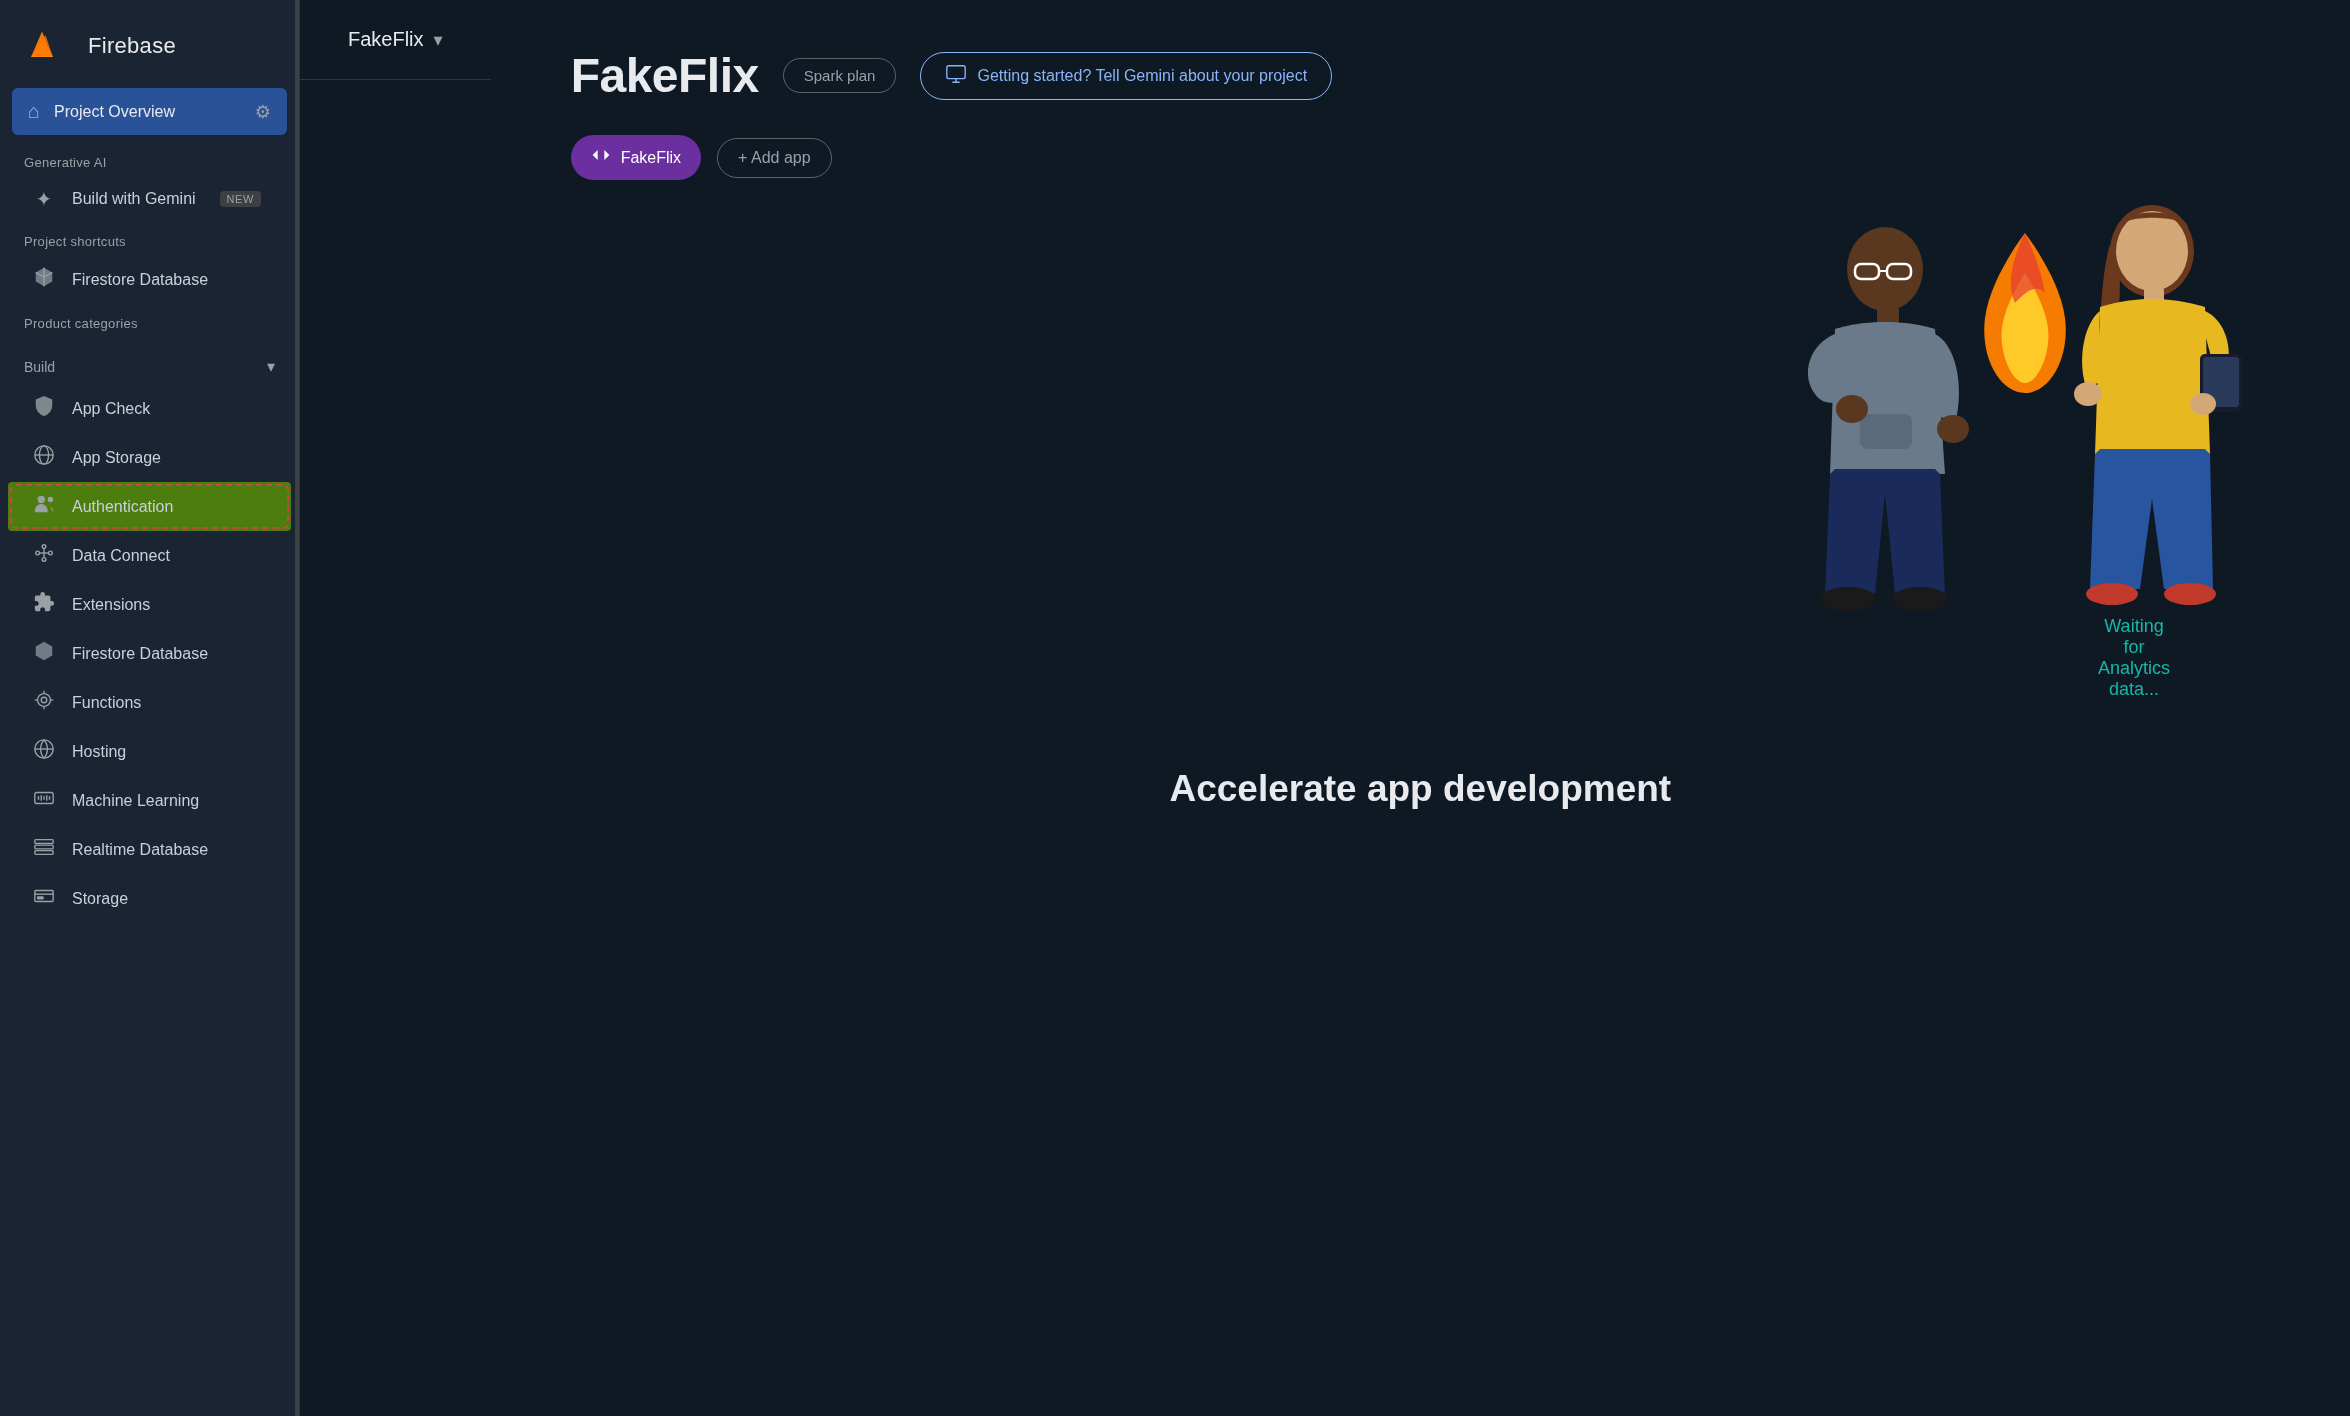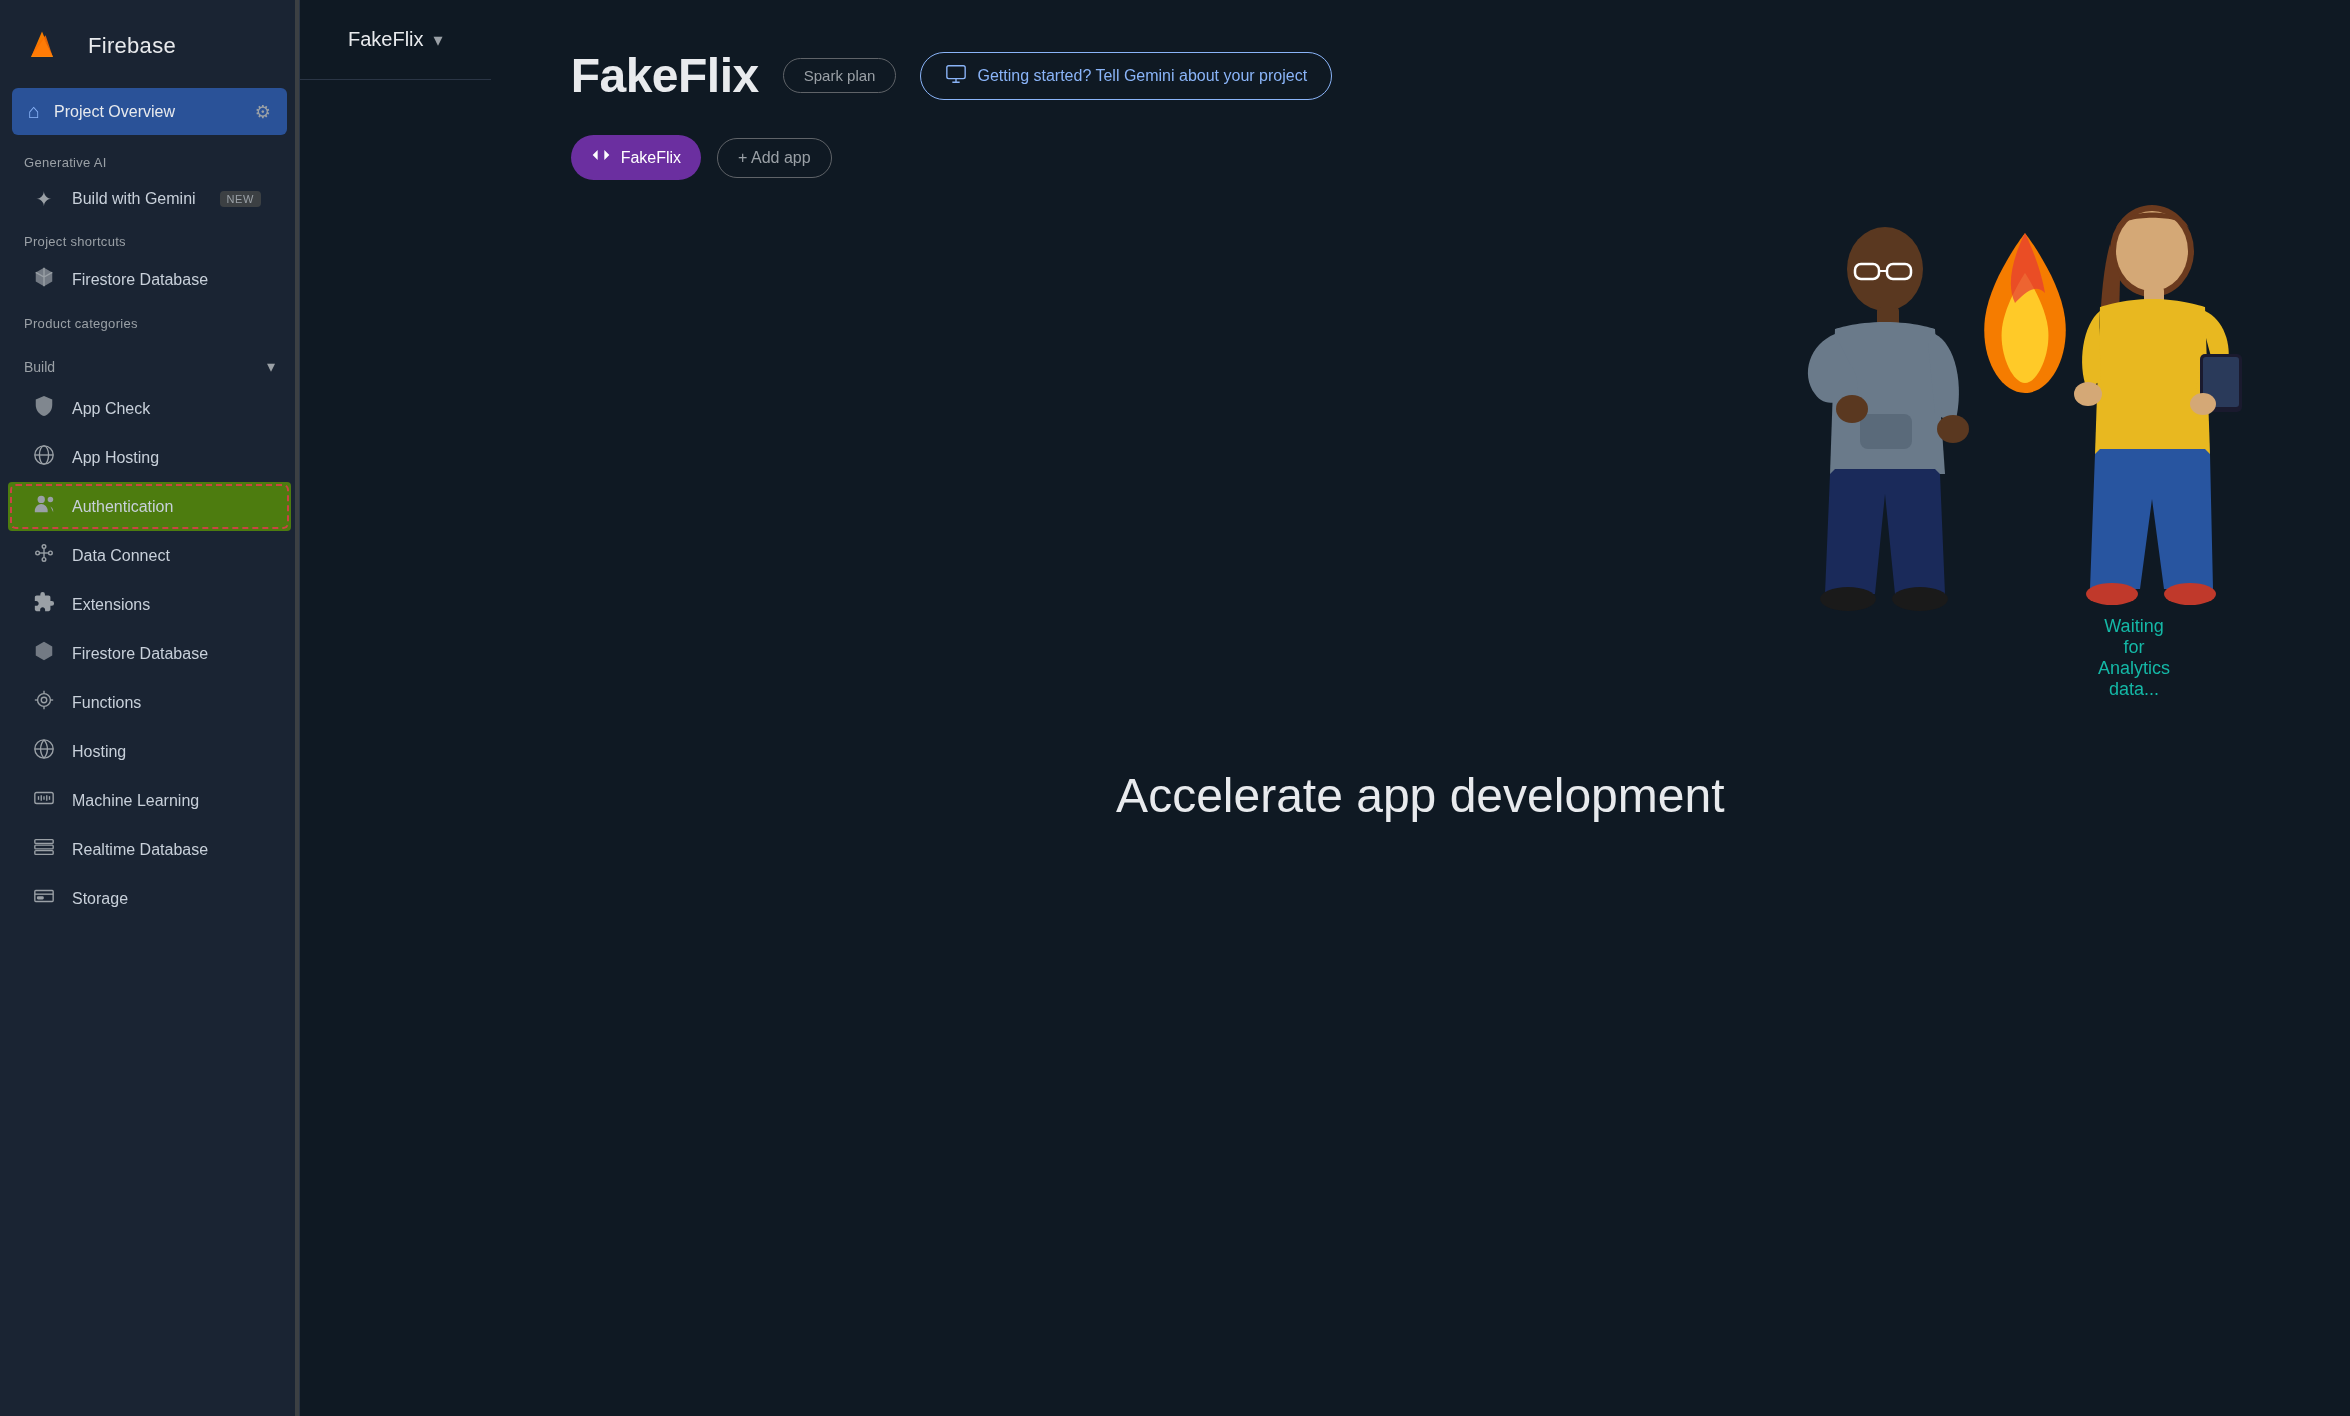--- a/index.html
+++ b/index.html
@@ -324,22 +324,22 @@
       color: #14b8a6;
     }
 
     
     .accelerate-section {
       margin-top: 40px;
       text-align: center;
     }
 
     .accelerate-title {
-      font-size: 48px;
-      font-weight: 400;
+      font-size: 37px;
+      font-weight: 700;
       color: #e8eaed;
       margin-bottom: 32px;
     }
   </style>
 </head>
 <body>
 
 <div class="sidebar">
   <div class="sidebar-header">
 
@@ -397,21 +397,21 @@
       </div>
 
       <div class="sidebar-item">
         <span class="item-icon">
           <svg width="22" height="22" viewBox="0 0 24 24" fill="#9aa0a6">
               <circle cx="12" cy="12" r="10" fill="none" stroke="#9aa0a6" stroke-width="1.5"></circle>
               <ellipse cx="12" cy="12" rx="5" ry="10" fill="none" stroke="#9aa0a6" stroke-width="1.5"></ellipse>
               <line x1="2" y1="12" x2="22" y2="12" stroke="#9aa0a6" stroke-width="1.5"></line>
             </svg>
         </span>
-        <span class="item-label">App Hosting</span>
+        <span class="item-label">App Storage</span>
       </div>
 
       <div class="sidebar-item auth-item" style="background:#4d7c0f;">
         <span class="item-icon">
           <svg width="22" height="22" viewBox="0 0 24 24" fill="#9aa0a6">
               <circle cx="9" cy="7" r="4"></circle>
               <path d="M2 21v-2a7 7 0 0114 0v2"></path>
               <circle cx="19" cy="7" r="3"></circle>
               <path d="M22 21v-1.5a5.5 5.5 0 00-3-4.9"></path>
             </svg>

